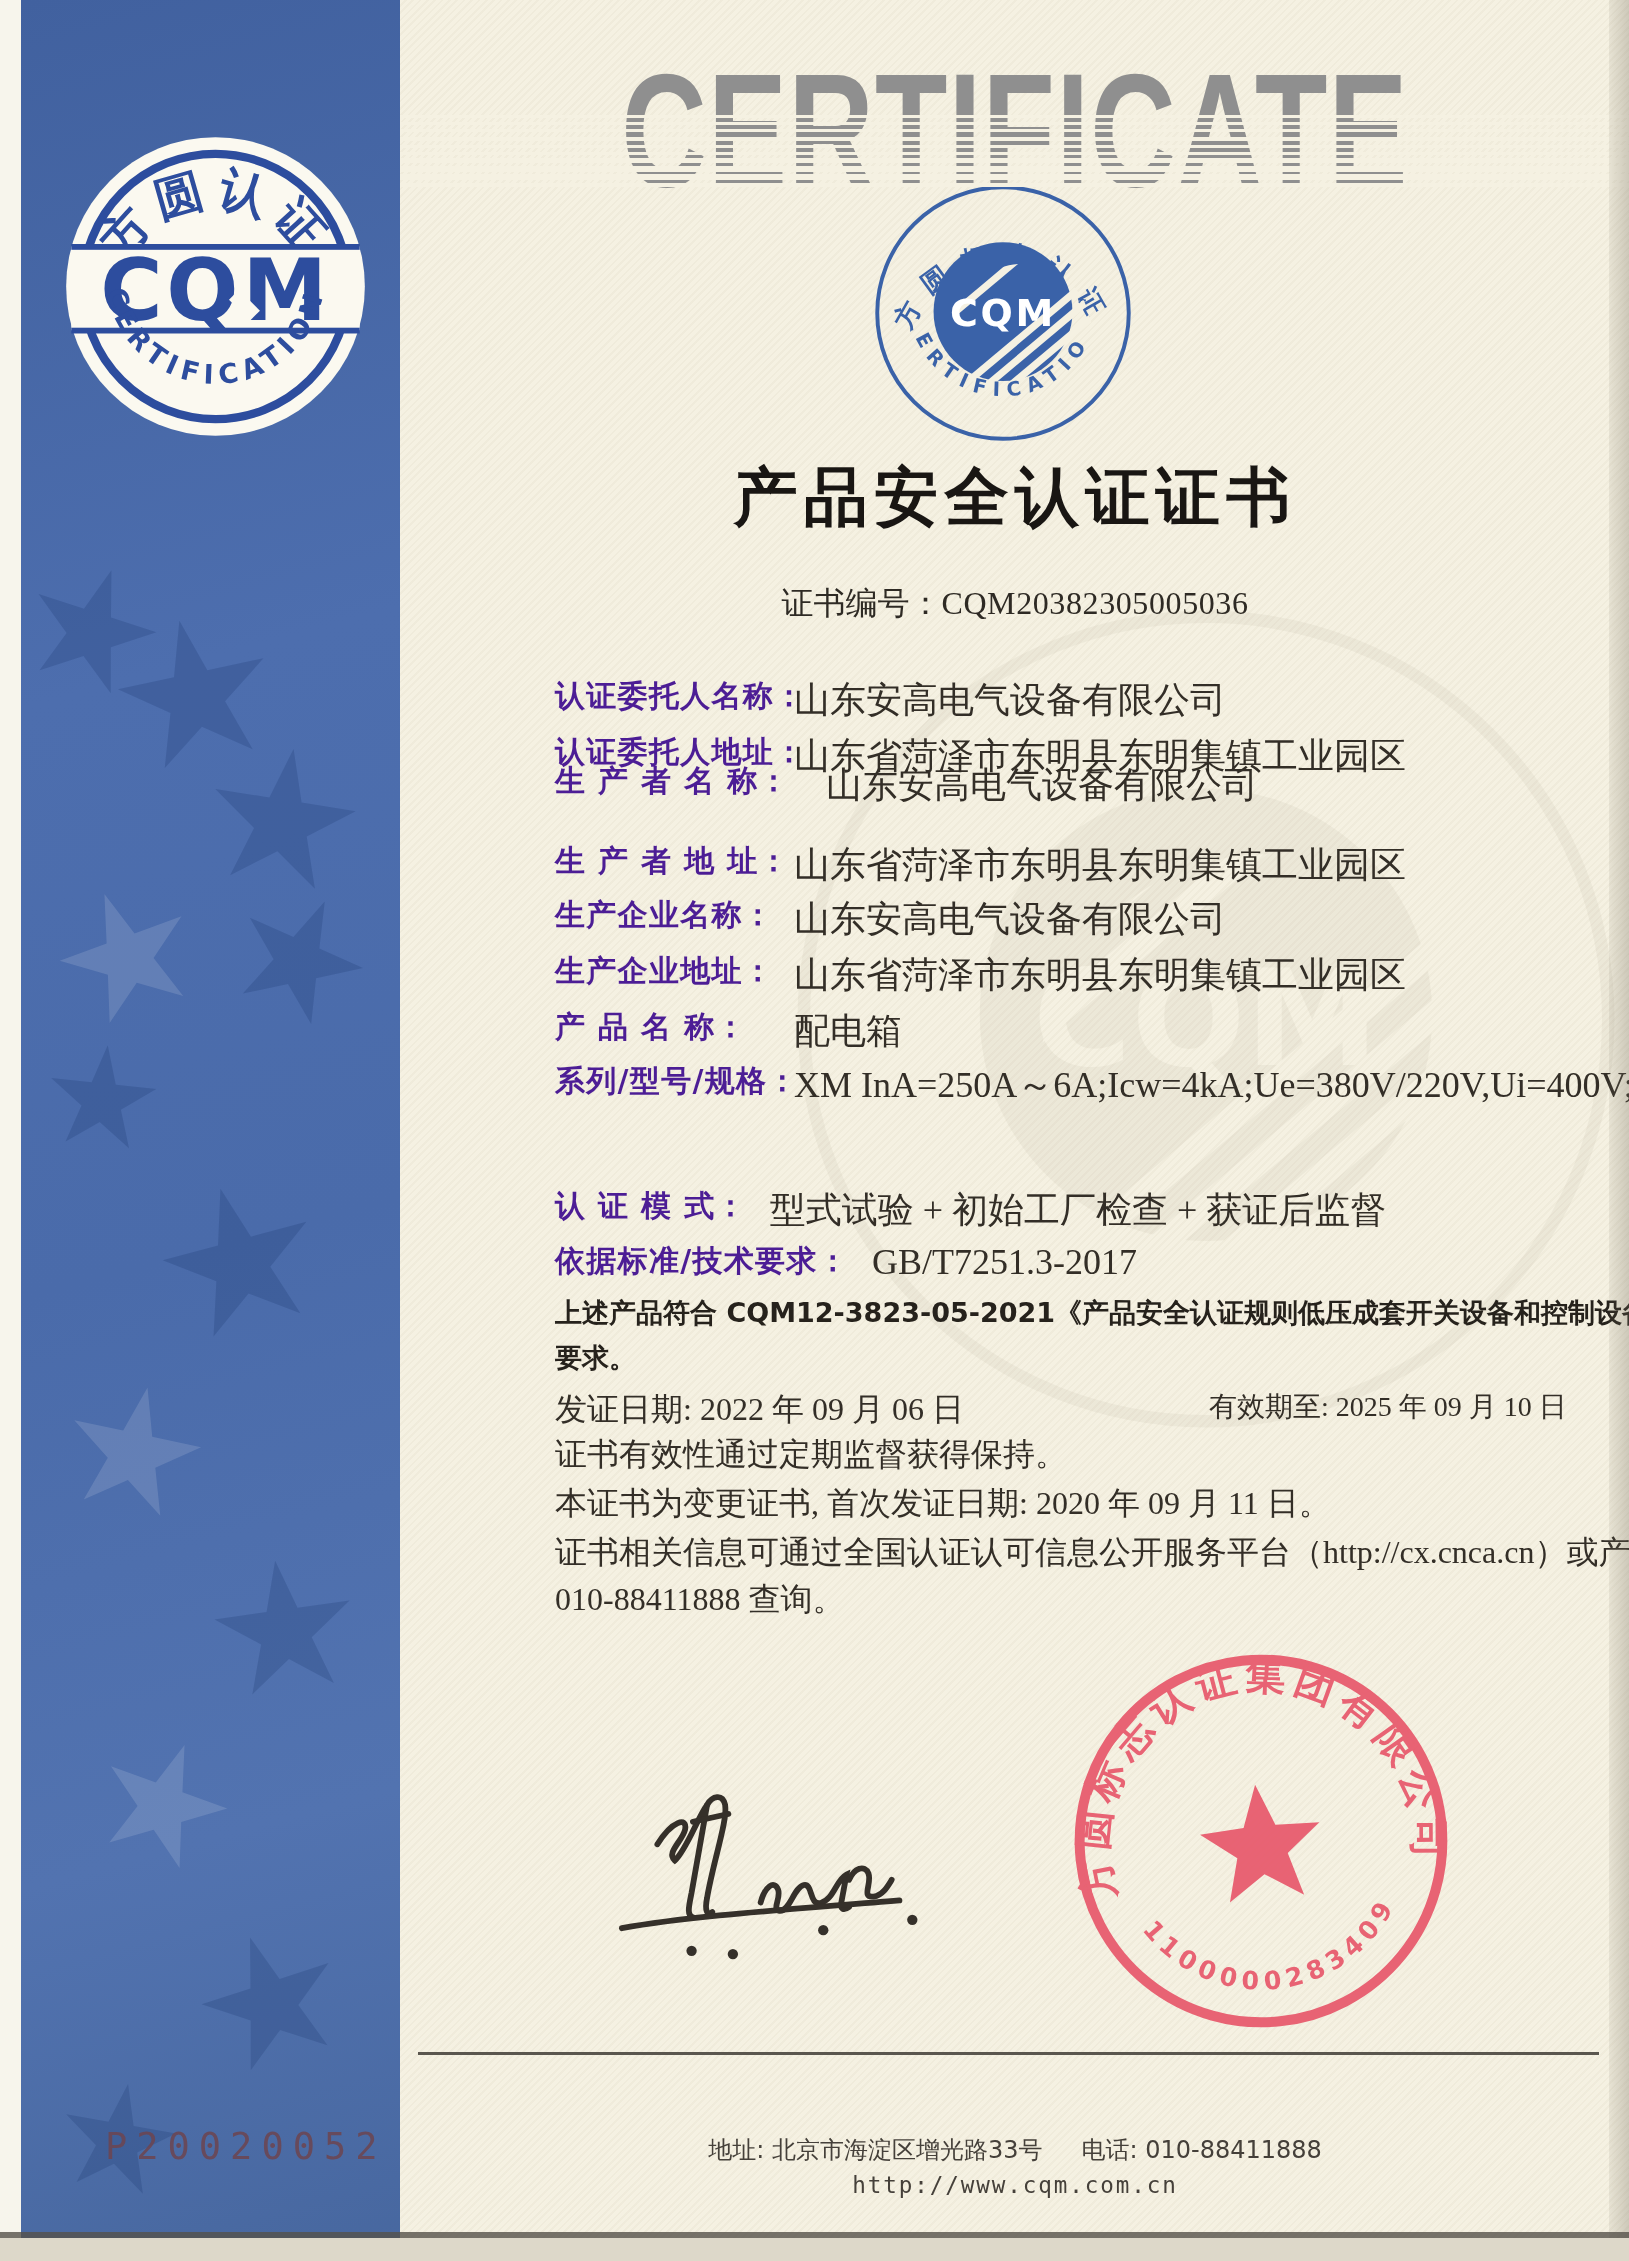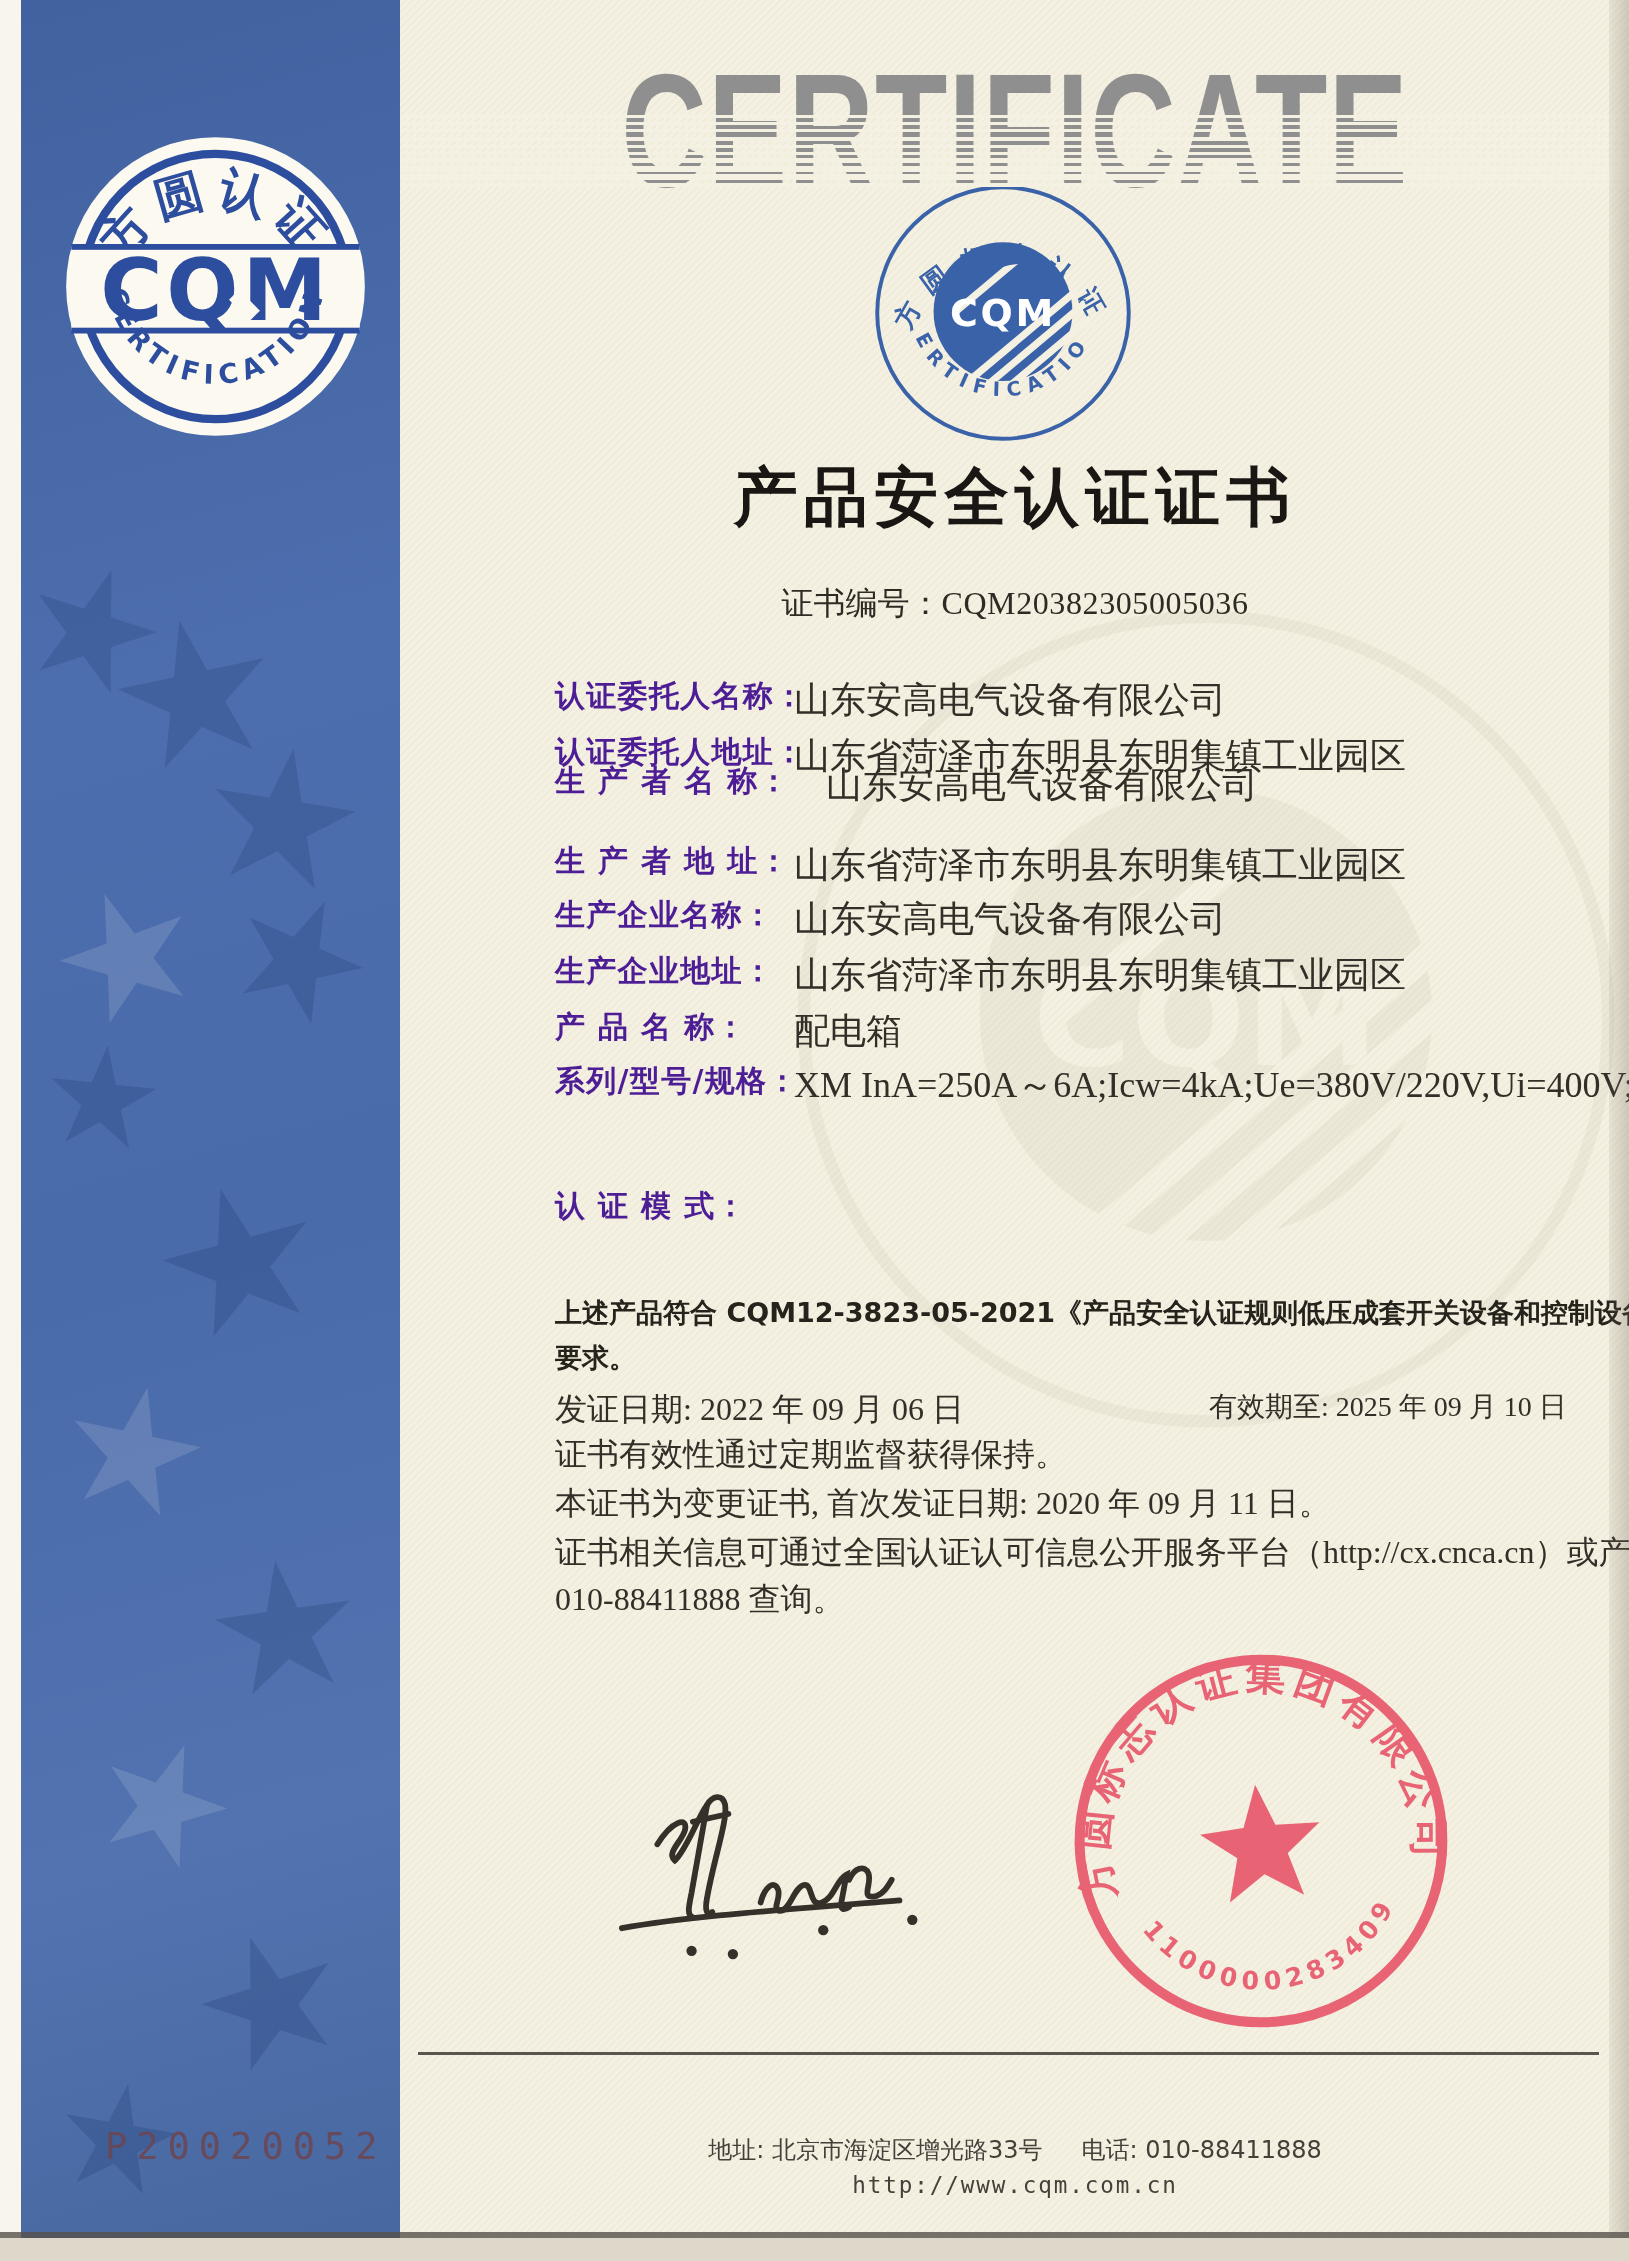--- a/index.html
+++ b/index.html
@@ -215,20 +215,25 @@
   </div>
   <div class="frow" style="top:1061px;">
     <div class="flabel">系列/型号/规格：</div>
     <div class="fvalue">
       <div>XM InA=250A～6A;Icw=4kA;Ue=380V/220V,Ui=400V;50Hz;</div>
     </div>
   </div>
 
   <div class="frow" style="top:1186px;">
     <div class="flabel auto">认 证 模 式：</div>
+    <div class="fvalue">型式试验 + 初始工厂检查 + 获证后监督</div>
+  </div>
+  <div class="frow" style="top:1241px;">
+    <div class="flabel auto">依据标准/技术要求：</div>
+    <div class="fvalue">GB/T7251.3-2017</div>
   </div>
 
   <div class="body-line bold" style="top:1295px;">上述产品符合 CQM12-3823-05-2021《产品安全认证规则低压成套开关设备和控制设备》的</div>
   <div class="body-line bold" style="top:1340px;">要求。</div>
 
   <div class="body-line" style="top:1388px;">
     <span>发证日期:</span>
     <span>2022 年 09 月 06 日</span>
   </div>
   <div class="date-right" style="top:1388px;margin-left:24px;">

